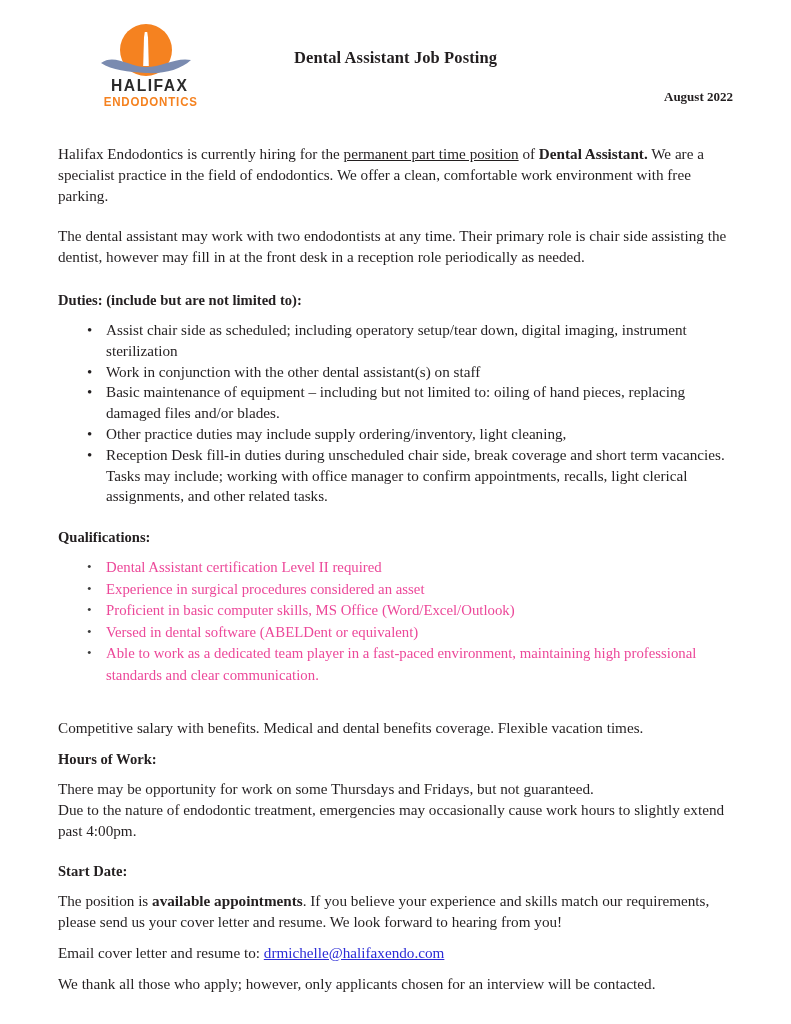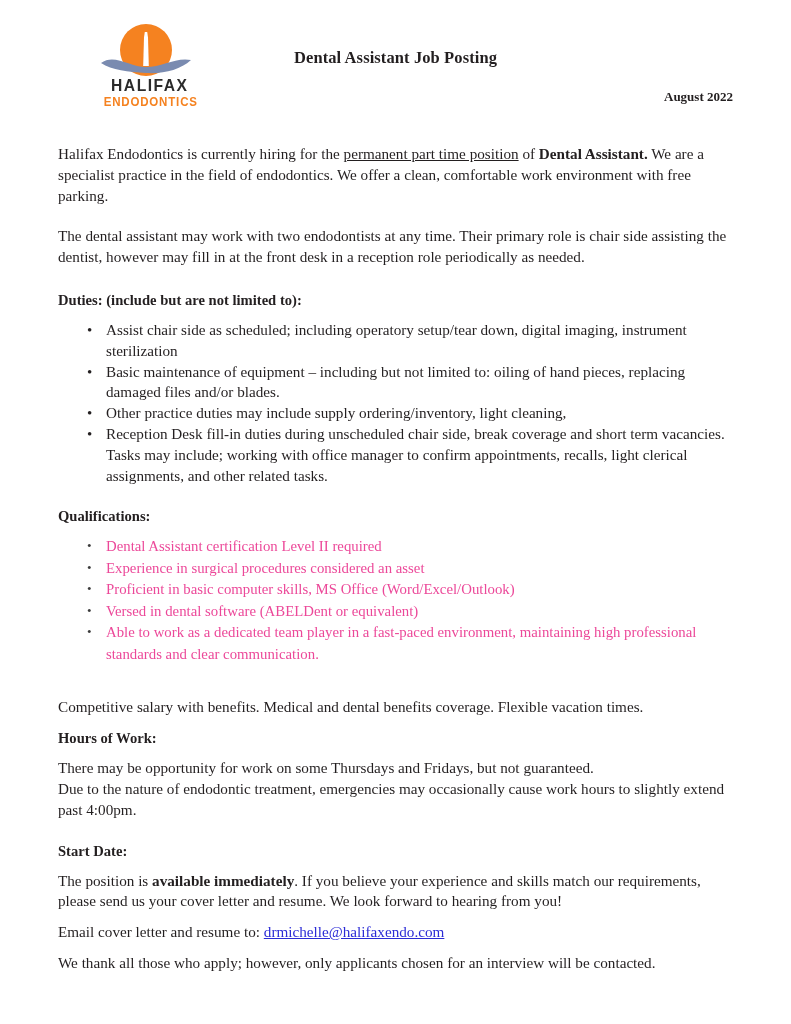--- a/index.html
+++ b/index.html
@@ -197,20 +197,21 @@
     <p class="para">The dental assistant may work with two endodontists at any time. Their primary role is chair side assisting the dentist, however may fill in at the front desk in a reception role periodically as needed.</p>
 
     <div class="gap-lg"></div>
 
     <p class="section-head"><b>Duties:</b><span> (include but are not limited to):</span></p>
 
     <div class="gap-sm"></div>
 
     <ul class="bullets">
       <li>Assist chair side as scheduled; including operatory setup/tear down, digital imaging, instrument sterilization</li>
+      <li>Work in conjunction with the other dental assistant(s) on staff</li>
       <li>Basic maintenance of equipment – including but not limited to: oiling of hand pieces, replacing damaged files and/or blades.</li>
       <li>Other practice duties may include supply ordering/inventory, light cleaning,</li>
       <li>Reception Desk fill-in duties during unscheduled chair side, break coverage and short term vacancies. Tasks may include; working with office manager to confirm appointments, recalls, light clerical assignments, and other related tasks.</li>
     </ul>
 
     <div class="gap-md"></div>
 
     <p class="section-head">Qualifications:</p>
 
     <div class="gap-sm"></div>
@@ -238,21 +239,21 @@
 
     <p class="para">There may be opportunity for work on some Thursdays and Fridays, but not guaranteed.</p>
     <p class="para">Due to the nature of endodontic treatment, emergencies may occasionally cause work hours to slightly extend past 4:00pm.</p>
 
     <div class="gap-md"></div>
 
     <p class="section-head">Start Date:</p>
 
     <div class="gap-sm"></div>
 
-    <p class="para"><span>The position is </span><b>available immediately</b><span>. If you believe your experience and skills match our requirements, please send us your cover letter and resume. We look forward to hearing from you!</span></p>
+    <p class="para"><span>The position is </span><b>available appointments</b><span>. If you believe your experience and skills match our requirements, please send us your cover letter and resume. We look forward to hearing from you!</span></p>
 
     <div class="gap-sm"></div>
 
     <p class="para"><span>Email cover letter and resume to: </span><a class="maillink" href="#">drmichelle@halifaxendo.com</a></p>
 
     <div class="gap-sm"></div>
 
     <p class="para">We thank all those who apply; however, only applicants chosen for an interview will be contacted.</p>
 
   </div>

